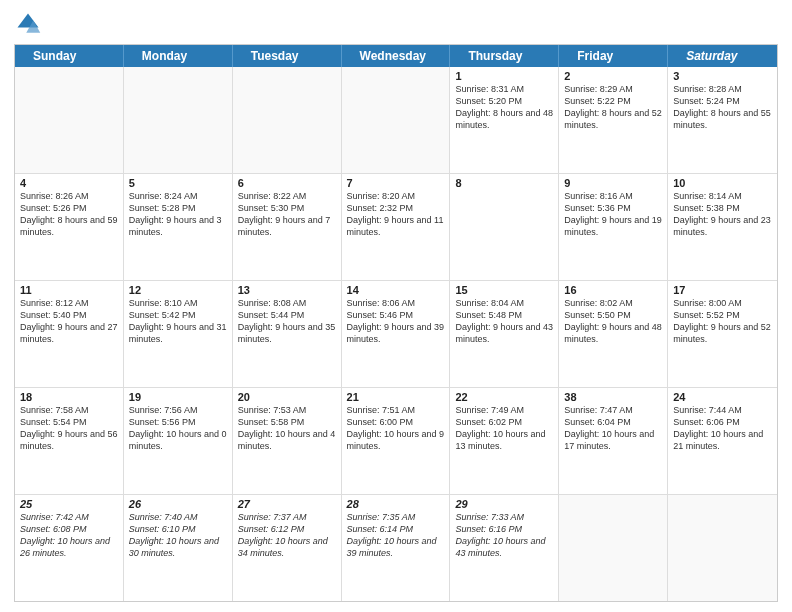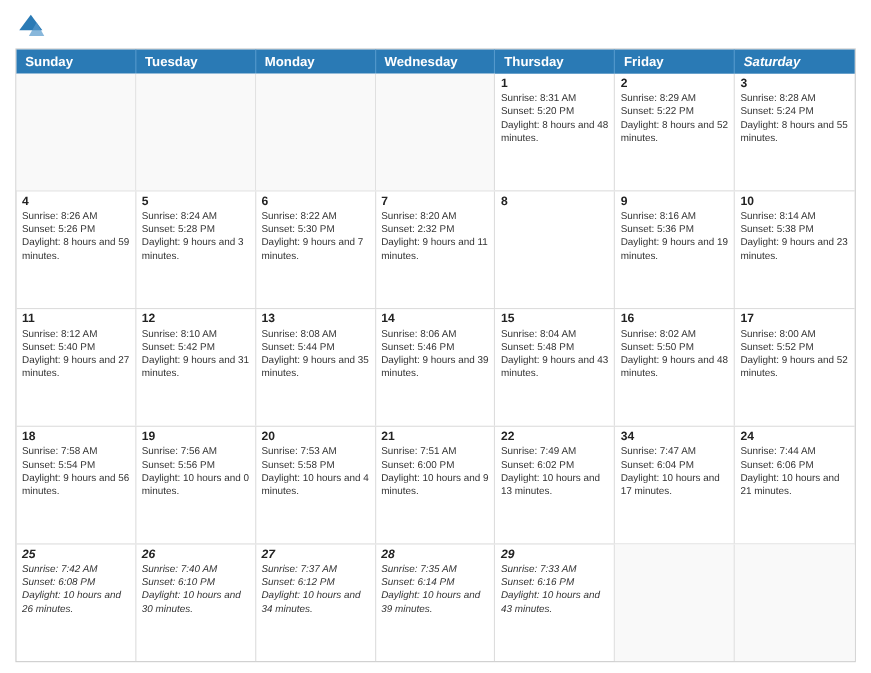--- a/index.html
+++ b/index.html
@@ -68,21 +68,21 @@
     }
     .cal-header-row {
       display: grid;
       grid-template-columns: repeat(7, 1fr);
       background: #2a7ab5;
     }
     .cal-header-cell {
       color: #fff;
       font-size: 12px;
       font-weight: bold;
-      padding: 4px 8px;
+      padding: 4px 18px;
       text-align: left;
       border-right: 1px solid #5599cc;
     }
     .cal-header-cell:last-child { border-right: none; font-style: italic; }
     .cal-body {
       flex: 1;
       display: flex;
       flex-direction: column;
     }
     .cal-row {
@@ -132,22 +132,22 @@
     </div>
     <div class="title-block">
       <div class="title-month"></div>
       <div class="title-location"></div>
     </div>
   </div>
 
   <div class="calendar">
     <div class="cal-header-row">
     <div class="cal-header-cell">Sunday</div>
+        <div class="cal-header-cell">Monday</div>
         <div class="cal-header-cell">Tuesday</div>
-        <div class="cal-header-cell">Monday</div>
         <div class="cal-header-cell">Wednesday</div>
         <div class="cal-header-cell">Thursday</div>
         <div class="cal-header-cell">Friday</div>
         <div class="cal-header-cell">Saturday</div>
       </div>
     <div class="cal-body">
     <div class="cal-row">
           <div class="cal-cell empty"></div>
           <div class="cal-cell empty"></div>
           <div class="cal-cell empty"></div>
@@ -302,21 +302,21 @@
 and 9 minutes.</div>
           </div>
           <div class="cal-cell">
             <span class="day-number">22</span>
             <div class="cell-text">Sunrise: 7:49 AM
 Sunset: 6:02 PM
 Daylight: 10 hours
 and 13 minutes.</div>
           </div>
           <div class="cal-cell">
-            <span class="day-number">34</span>
+            <span class="day-number">38</span>
             <div class="cell-text">Sunrise: 7:47 AM
 Sunset: 6:04 PM
 Daylight: 10 hours
 and 17 minutes.</div>
           </div>
           <div class="cal-cell">
             <span class="day-number">24</span>
             <div class="cell-text">Sunrise: 7:44 AM
 Sunset: 6:06 PM
 Daylight: 10 hours

